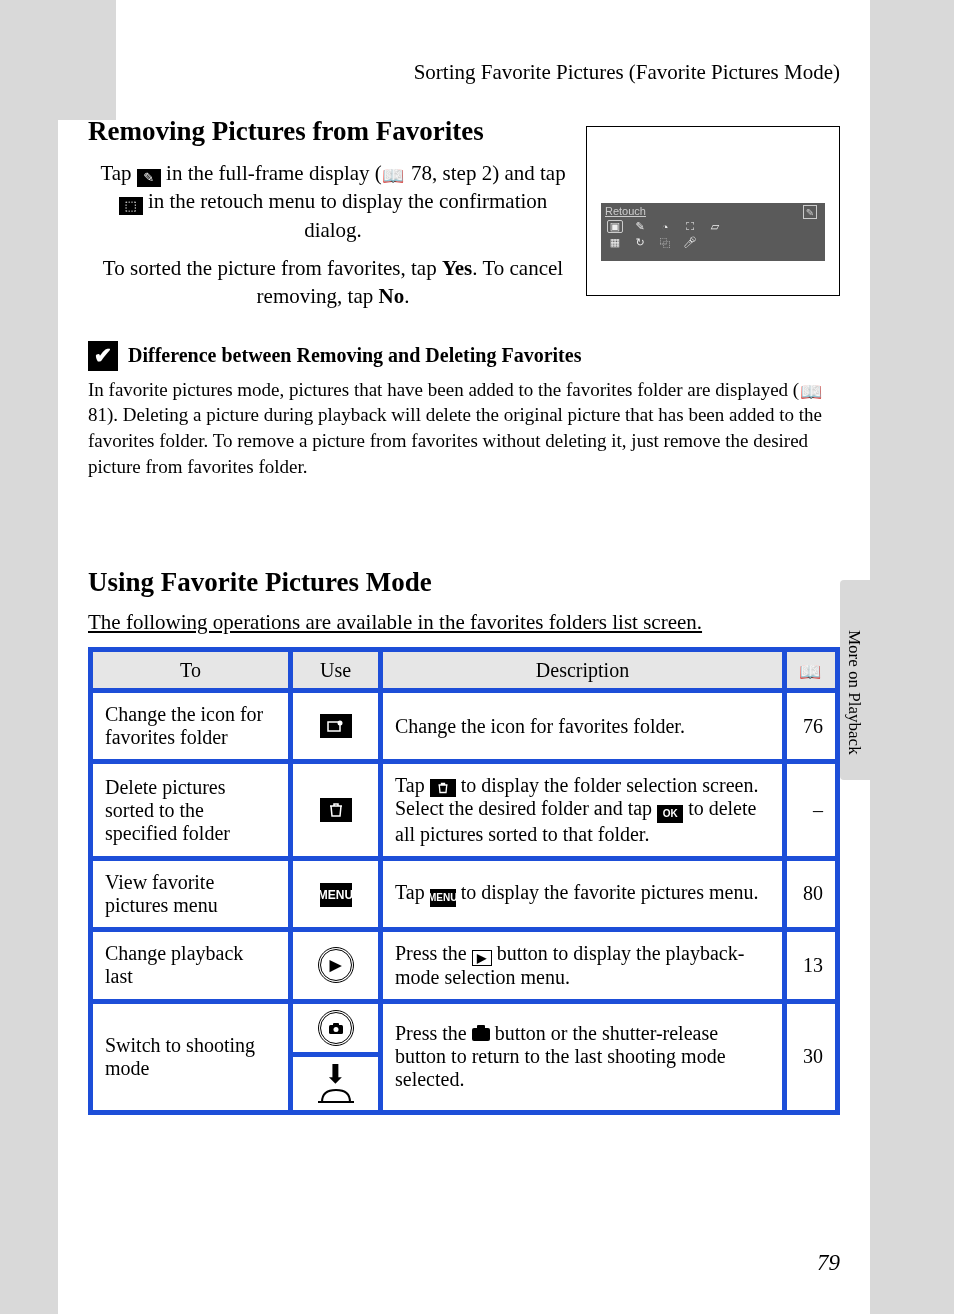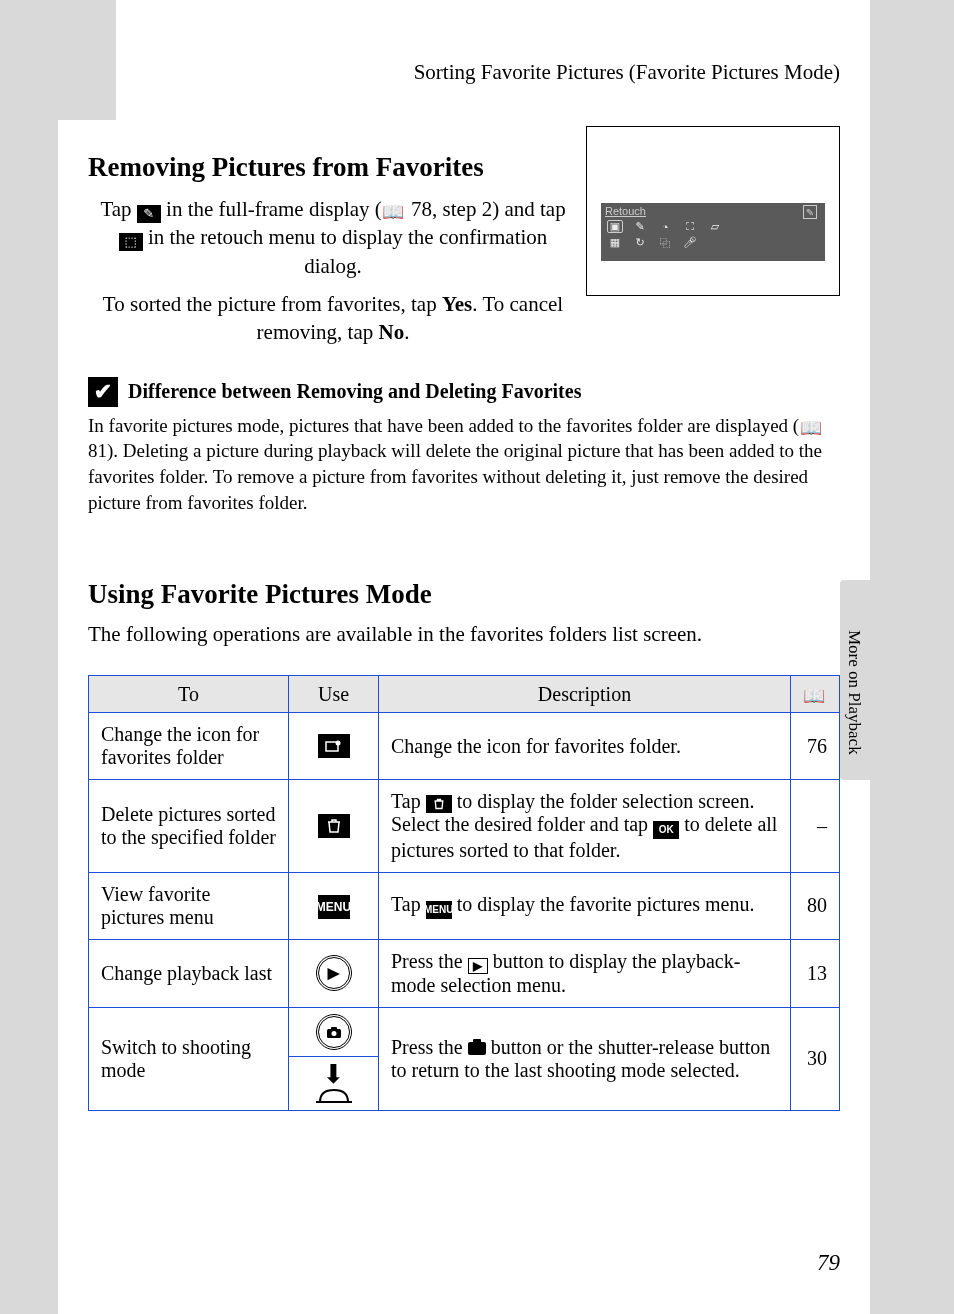--- a/index.html
+++ b/index.html
@@ -14,21 +14,21 @@
     position: absolute;
     left: 0; top: 0;
     width: 954px; height: 1314px;
     background: #d9d9d9;
   }
   .content {
     position: absolute;
     left: 58px; top: 0;
     width: 812px; height: 1314px;
     background: #fff;
-    padding-top: 96px;
+    padding-top: 60px;
   }
   .corner-cut {
     position: absolute;
     left: 0; top: 0;
     width: 58px; height: 120px;
     background: #d9d9d9;
   }
   .header-right {
     position: absolute;
     right: 30px; top: 60px;
@@ -142,32 +142,33 @@
     font-weight: bold;
   }
   .note-title {
     font-size: 20px;
     font-weight: bold;
   }
   .note-text {
     font-size: 19px;
     line-height: 1.35;
   }
-  h2.second { margin-top: 64px; }
+  h2.second { margin-top: 88px; }
   .intro {
     font-size: 21px;
-    margin-bottom: 28px;
+    margin-bottom: 12px;
+    text-decoration: underline;
   }
   table.ops {
     width: 100%;
     border-collapse: collapse;
     font-size: 20px;
   }
   table.ops th, table.ops td {
-    border: 1px solid #1d4ed8;
+    border: 5px solid #1d4ed8;
     padding: 10px 12px;
     vertical-align: middle;
     text-align: left;
   }
   table.ops th {
     background: #e6e6e6;
     font-weight: normal;
     text-align: center;
     padding: 6px 12px;
   }

